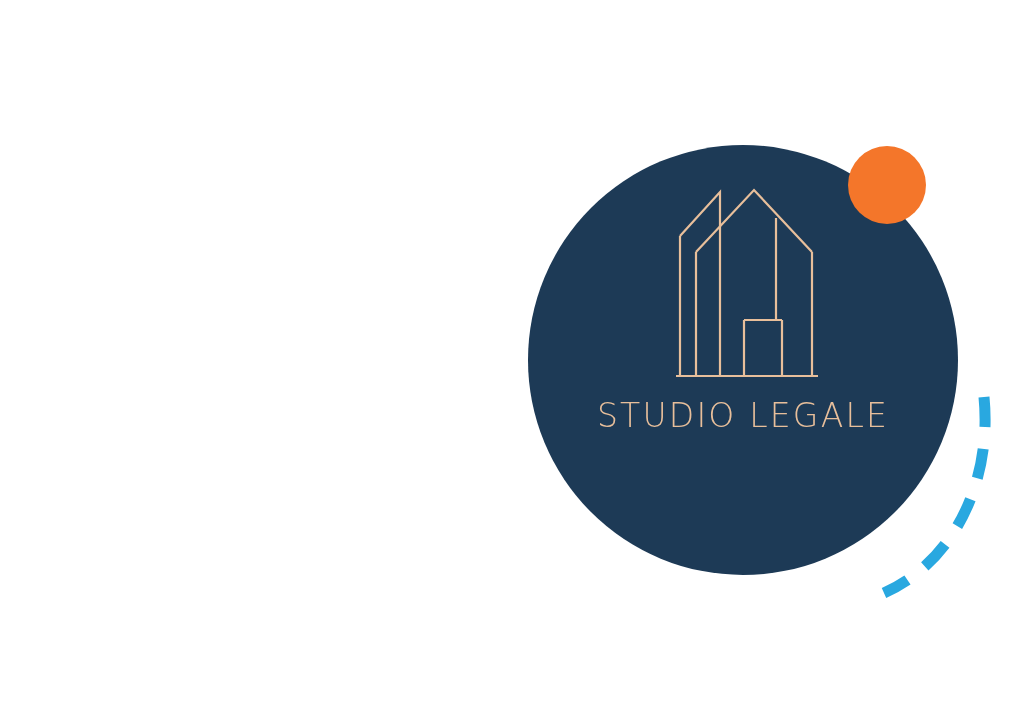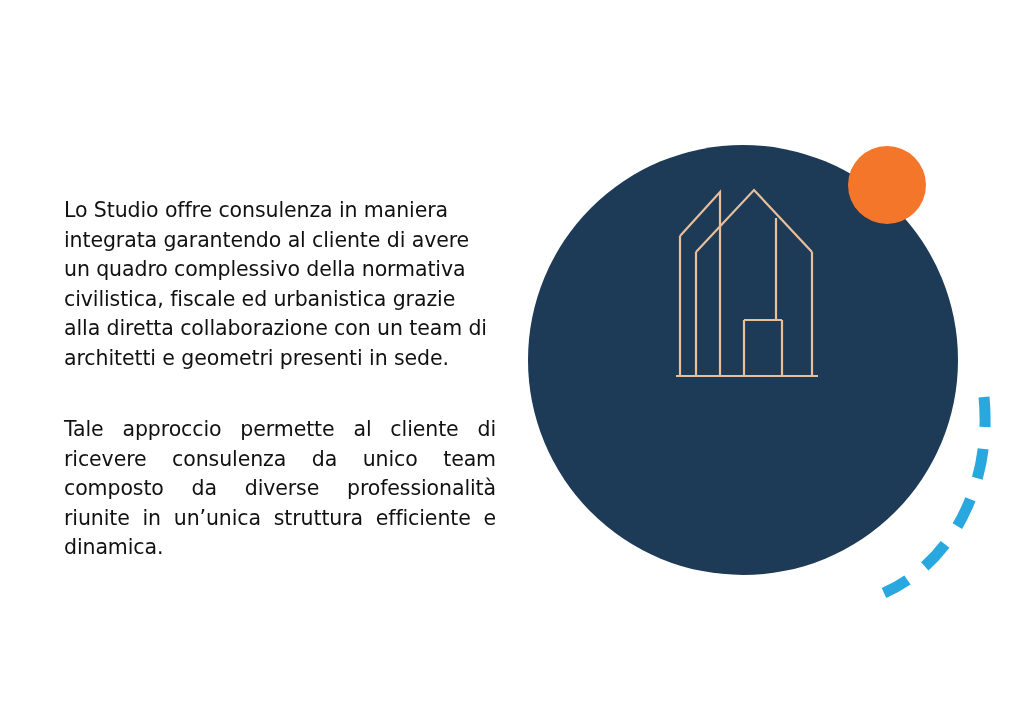--- a/index.html
+++ b/index.html
@@ -107,22 +107,20 @@
     top: 255px;
     width: 250px;
     height: 230px;
     pointer-events: none;
   }
 </style>
 </head>
 <body>
 
 <div class="text-column">
-  <p class="para para-1">Lo Studio offre consulenza in maniera integrata garantendo al cliente di avere un quadro complessivo della normativa civilistica, fiscale ed urbanistica grazie alla diretta collaborazione con un team di architetti e geometri presenti in sede.</p>
-  <p class="para para-2">Tale approccio permette al cliente di ricevere consulenza da unico team composto da diverse professionalità riunite in un’unica struttura efficiente e dinamica.</p>
 </div>
 
 <div class="logo-area">
 
   <div class="navy-circle"></div>
   <div class="orange-circle"></div>
 
   <div class="house-mark">
     <svg width="180" height="232" viewBox="0 0 180 232" fill="none" xmlns="http://www.w3.org/2000/svg" aria-hidden="true">
       <g stroke="#e8bf9b" stroke-width="2.2" fill="none" stroke-linejoin="miter" stroke-linecap="butt">
@@ -139,19 +137,20 @@
         <path d="M118 50 L118 152"></path>
 
         <path d="M86 152 L86 208"></path>
         <path d="M86 152 L124 152"></path>
         <path d="M124 152 L124 208"></path>
       </g>
     </svg>
   </div>
 
   <div class="wordmark">
+    <div class="line1">STUDIO LEGALE</div>
   </div>
 
   <svg class="dashed-arc" viewBox="0 0 250 230" fill="none" xmlns="http://www.w3.org/2000/svg" aria-hidden="true">
     <path d="M236 14 C244 96 208 178 136 210" stroke="#29a8e0" stroke-width="11" stroke-linecap="butt" stroke-dasharray="30 22" fill="none"></path>
   </svg>
 
 </div>
 
 </body></html>

